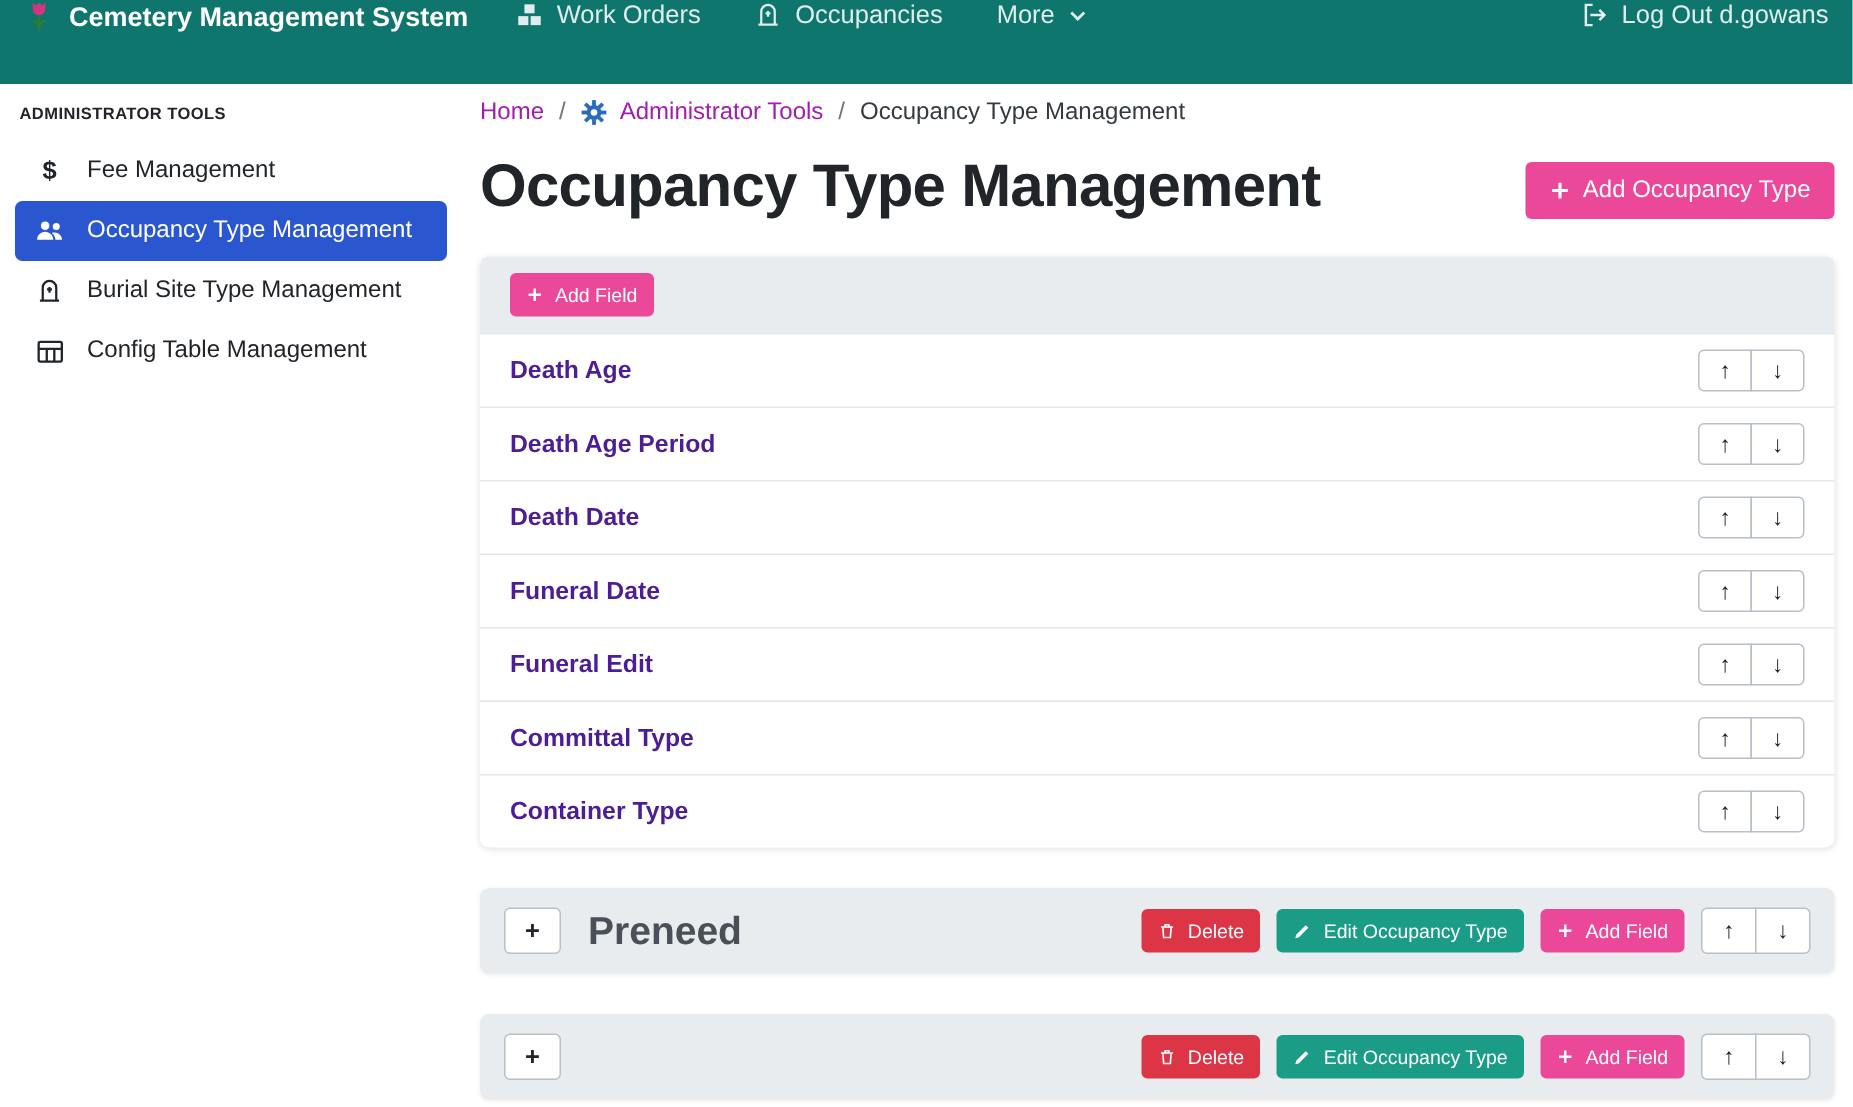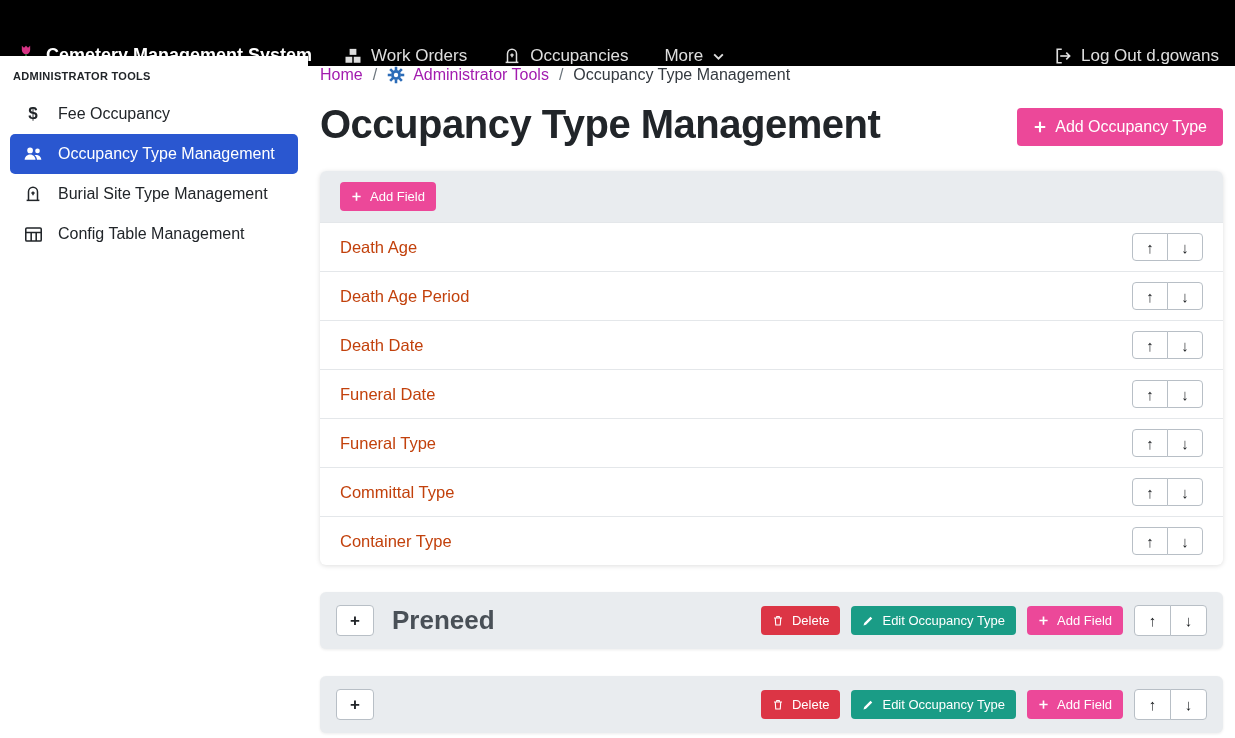--- a/index.html
+++ b/index.html
@@ -2,22 +2,22 @@
 <html><head>
 <meta charset="utf-8">
 <style>
   * { box-sizing: border-box; }
   html,body { margin:0; padding:0; }
   body {
     width:1235px; height:738px; overflow:hidden; background:#fff;
     font-family:"Liberation Sans", sans-serif; color:#212529;
   }
   
-  .navbar{position:absolute;top:0;left:0;right:0;height:66px;background:#000000;
-    display:flex;align-items:flex-end;padding:0 16px;}
+  .navbar{position:absolute;top:0;left:0;right:0;height:56px;background:#0f766e;
+    display:flex;align-items:flex-start;padding:0 16px;}
   .brand{display:flex;align-items:center;gap:10px;color:#fff;font-weight:700;font-size:18px;text-decoration:none;}
   .nav-links{display:flex;align-items:center;margin-left:32px;gap:36px;}
   .nav-link{color:rgba(255,255,255,.87);font-size:17px;text-decoration:none;display:flex;align-items:center;gap:9px;cursor:pointer;}
   .logout{margin-left:auto;}
   .nav-ic{display:flex;align-items:center;}
   
   .sidebar{position:absolute;left:0;top:56px;width:308px;bottom:0;background:#fff;padding-top:14px;}
   .side-head{padding:0 13px 12px;font-size:11px;font-weight:700;letter-spacing:.3px;color:#212529;}
   .side-item{display:flex;align-items:center;height:40px;margin:0 10px;padding:0 12px;border-radius:5px;
     color:#212529;font-size:16px;text-decoration:none;gap:14px;cursor:pointer;}
@@ -39,21 +39,21 @@
   .btn-sm{font-size:13px;padding:7px 11px;}
   .green{background:#ec4899;}
   .red{background:#dc3545;}
   .teal{background:#1a9c86;}
   
   .card{margin-top:24px;border-radius:6px;box-shadow:0 1px 5px rgba(0,0,0,.13);background:#fff;}
   .card-head{background:#e9ecef;border-radius:6px 6px 0 0;display:flex;align-items:center;
     justify-content:space-between;padding:11px 20px;}
   .card-title{font-size:20px;font-weight:600;color:#212529;}
   .frow{display:flex;align-items:center;justify-content:space-between;padding:10px 20px;border-top:1px solid #e4e7ea;}
-  .flink{color:#c2410c;font-weight:400;font-size:16.5px;text-decoration:none;cursor:pointer;}
+  .flink{color:#4c1d95;font-weight:700;font-size:16.5px;text-decoration:none;cursor:pointer;}
   
   .agrp{display:flex;}
   .agrp button{width:36px;height:28px;border:1px solid #b8bfc6;background:#fff;display:flex;align-items:center;
     justify-content:center;font-size:15px;font-weight:700;color:#1b1e21;cursor:pointer;padding:0;font-family:inherit;}
   .agrp button:first-child{border-radius:4px 0 0 4px;}
   .agrp button:last-child{border-radius:0 4px 4px 0;margin-left:-1px;}
   .agrp.lg button{height:31px;width:37px;}
   
   .sect{margin-top:27px;background:#e9ecef;border-radius:6px;padding:13px 16px;display:flex;align-items:center;
     box-shadow:0 1px 3px rgba(0,0,0,.08);}
@@ -117,21 +117,21 @@
     </span>
     <span>Log Out d.gowans</span>
   </a>
 </div>
 
 <div class="sidebar">
   <div class="side-head">ADMINISTRATOR TOOLS</div>
 
   <a class="side-item">
     <span class="si-icon dollar">$</span>
-    <span>Fee Occupancy</span>
+    <span>Fee Management</span>
   </a>
 
   <a class="side-item active">
     <span class="si-icon">
       <svg width="20" height="16" viewBox="0 0 24 19" fill="currentColor">
         <circle cx="8.5" cy="5.2" r="3.4"></circle>
         <path d="M2 16.5c0-3.6 2.9-6.5 6.5-6.5s6.5 2.9 6.5 6.5z"></path>
         <circle cx="17.4" cy="5.8" r="2.8"></circle>
         <path d="M16 10.6c3.4 0 6 2.6 6 5.9h-5.2c-.2-2.4-1.3-4.5-3-5.5.7-.3 1.4-.4 2.2-.4z"></path>
       </svg>
@@ -256,21 +256,21 @@
       <div class="agrp">
         <button>
             <span>↑</span>
           </button>
         <button>
             <span>↓</span>
           </button>
       </div>
     </div>
     <div class="frow">
-      <a class="flink">Funeral Type</a>
+      <a class="flink">Funeral Edit</a>
       <div class="agrp">
         <button>
             <span>↑</span>
           </button>
         <button>
             <span>↓</span>
           </button>
       </div>
     </div>
     <div class="frow">

